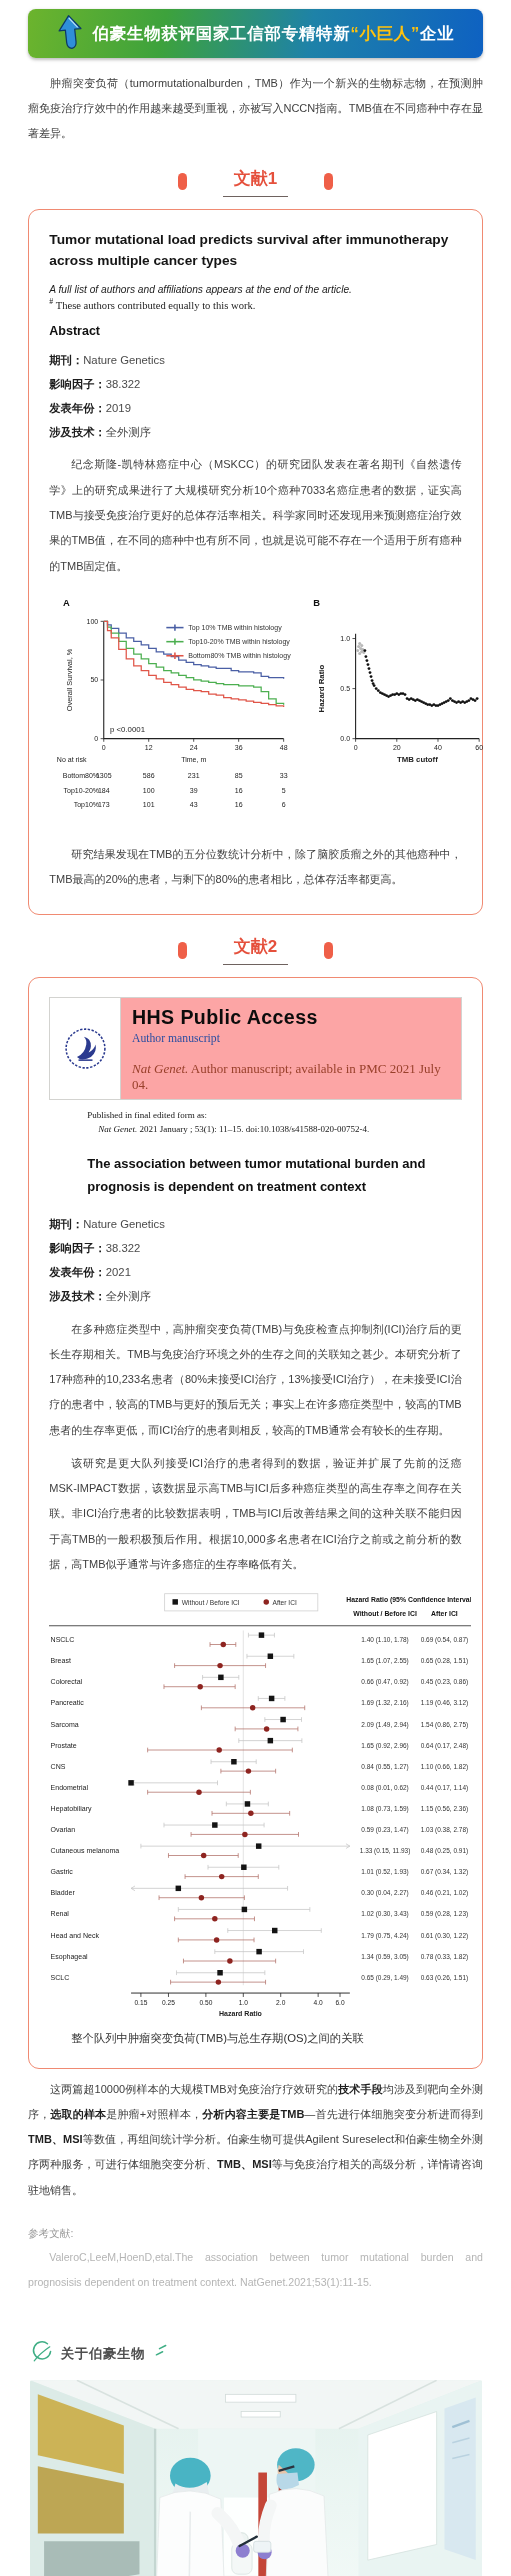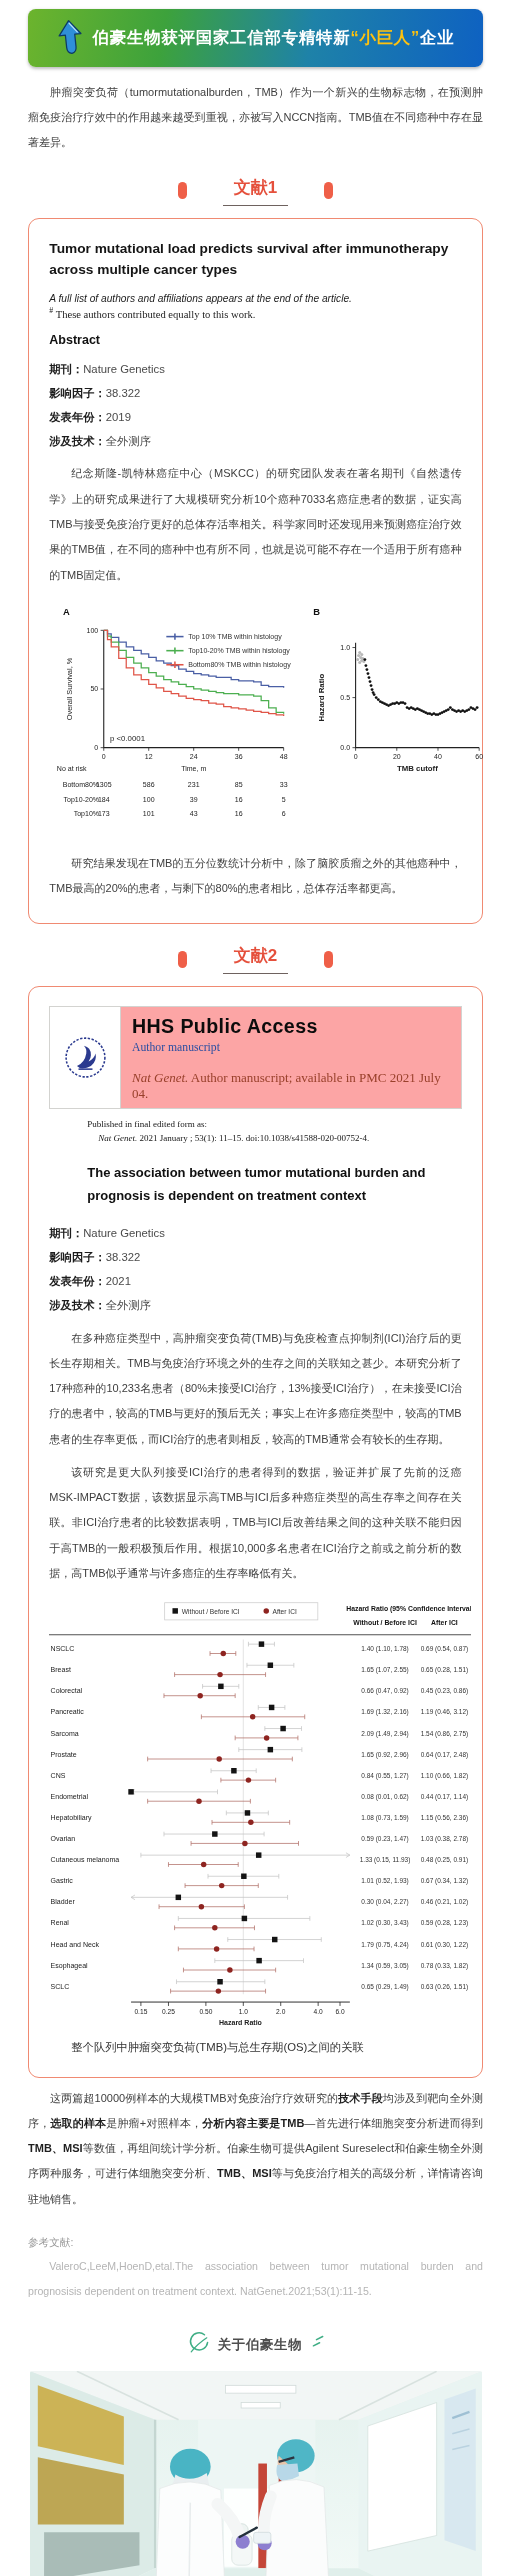--- a/index.html
+++ b/index.html
@@ -1,20 +1,20 @@
 <!DOCTYPE html>
 <html style="font-size:12.5px"><head>
 <meta charset="utf-8">
 <style>
   html,body{margin:0;padding:0;background:#fff;}
   body{width:511px;font-family:"Liberation Sans","DejaVu Sans",sans-serif;color:#3c3c3c;}
   .page{padding:7.8px 28px 20.3px;}
 
   
-  .banner{height:58px;border-radius:7.8px;margin:1.6px 0 12.5px;
+  .banner{height:49px;border-radius:7.8px;margin:1.6px 0 12.5px;
     background:linear-gradient(100deg,#6cb42d 0%,#3da23c 30%,#1e82a8 62%,#0e61c2 100%);
     display:flex;align-items:center;justify-content:center;gap:9.4px;
     box-shadow:0 1.6px 3.1px rgba(0,0,0,.25);}
   .banner-text{font-size:16.4px;font-weight:bold;color:#fff;letter-spacing:0.8px;}
   .banner-text .hl{color:#ffc20e;}
 
   .para{font-size:11px;line-height:2.3;text-align:justify;text-indent:2em;color:#3e3e3e;margin:7.8px 0;}
 
   
   .section-head{display:flex;align-items:center;justify-content:center;gap:36px;margin:20.3px 0 12.5px;}
@@ -47,21 +47,21 @@
   .lit2-title{font-size:13px;font-weight:bold;color:#101010;line-height:1.7;margin:17px 0 14px 38px;padding-right:15.6px;}
   .fig2-caption{font-size:11.3px;color:#333;margin:3.1px 0 7.8px 22px;text-align:left;}
 
   .b{font-weight:bold;color:#1f1f1f;}
 
   
   .ref-label{color:#999;font-size:10.6px;margin:23.5px 0 4.7px;}
   .ref{color:#b5b5b5;font-size:10.6px;line-height:2.35;text-align:justify;text-indent:2em;margin:4.7px 0;}
 
   
-  .about-head{display:flex;align-items:center;justify-content:center;gap:4.7px;margin:26px 0 11px;}
+  .about-head{display:flex;align-items:center;gap:4.7px;margin:44px 0 11px;}
   .about-title{font-size:13.3px;font-weight:bold;color:#4e4e4e;letter-spacing:0.8px;}
   .lab-photo{display:block;margin:4.7px auto 9.4px;border-radius:2.3px;}
 </style>
 </head>
 <body>
 
 <div class="page">
 
   <div class="banner">
     <span>

